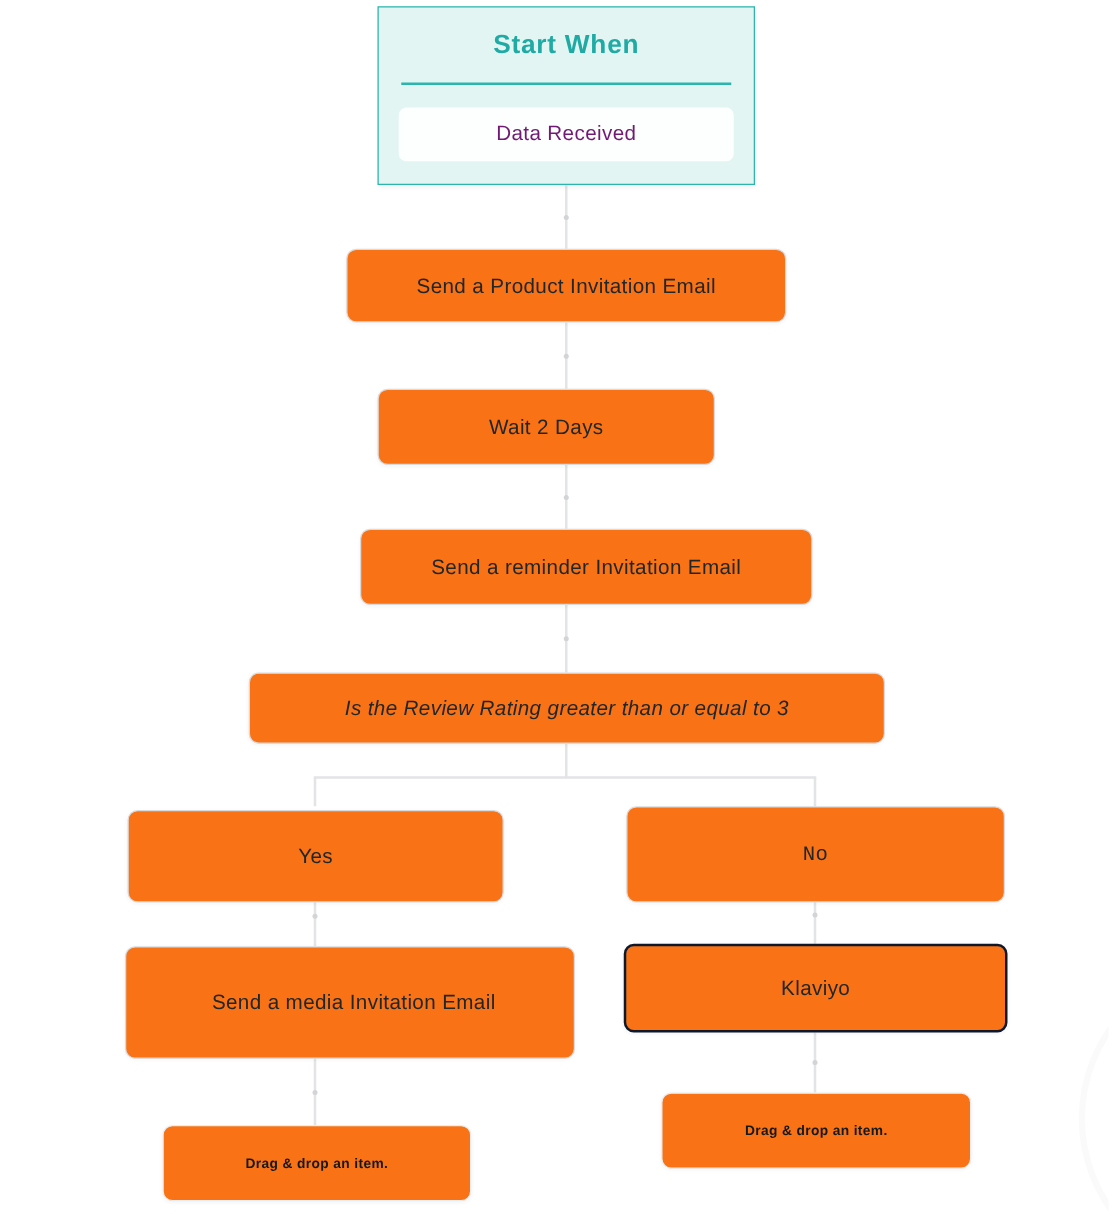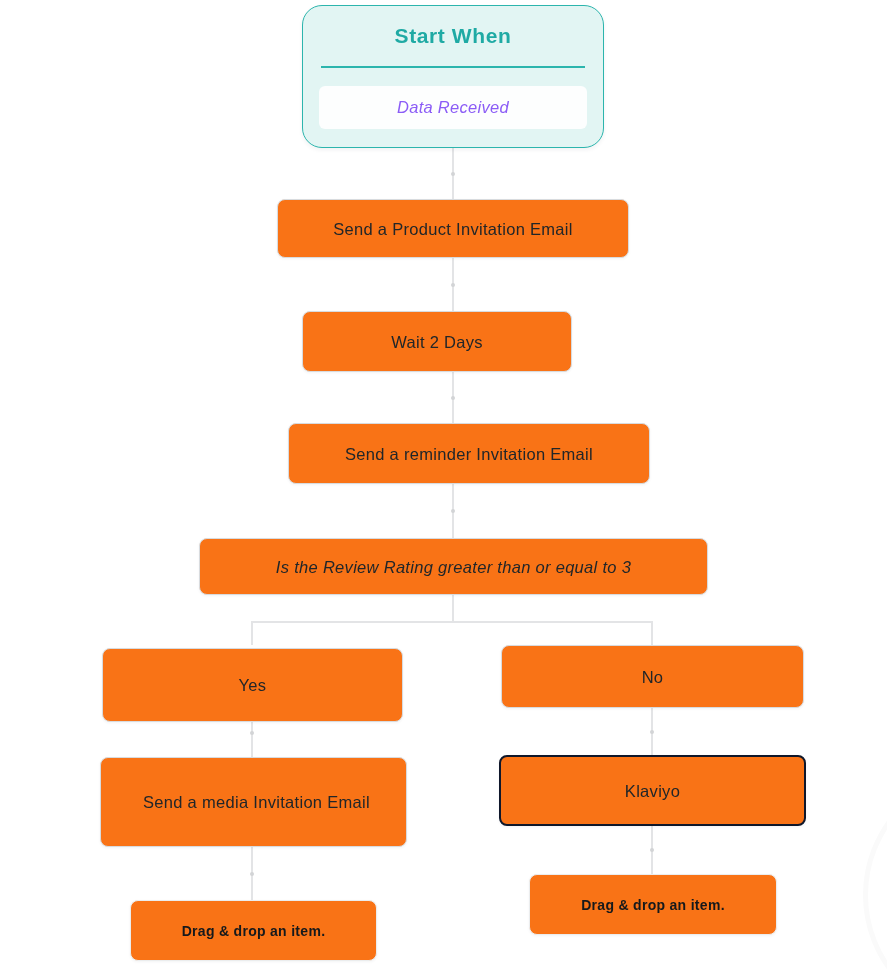--- a/index.html
+++ b/index.html
@@ -50,33 +50,33 @@
     font-size: 16.5px;
     letter-spacing: 0.3px;
     line-height: 26px;
     box-shadow: 0 1px 3px rgba(25, 39, 52, 0.05);
     cursor: pointer;
     padding: 0 14px;
   }
   .node.placeholder {
     border-color: #ebedee;
     font-weight: bold;
-    font-size: 14px;
+    font-size: 11px;
     color: #15191c;
   }
 
   
   .start-node {
     position: absolute;
     left: 302px; top: 5px;
     width: 302px; height: 143px;
     box-sizing: border-box;
     background: #e2f5f3;
     border: 1.5px solid #2cb5ad;
-    border-radius: 20px;
+    border-radius: 0;
     box-shadow: 0 2px 4px rgba(25, 39, 52, 0.06);
   }
   .start-title {
     height: 60px;
     display: flex;
     align-items: center;
     justify-content: center;
     color: #1faaa4;
     font-size: 21px;
     font-weight: bold;
@@ -88,35 +88,34 @@
     margin: 0 18px;
   }
   .trigger-chip {
     margin: 18px 16px 16px 16px;
     height: 43px;
     background: #fdfefe;
     border-radius: 6px;
     display: flex;
     align-items: center;
     justify-content: center;
-    color: #8b5cf6;
+    color: #701a75;
     font-size: 16.5px;
     letter-spacing: 0.3px;
     cursor: pointer;
-    font-style: italic;
   }
 
   
   .n-step1     { left: 277px; top: 199px; width: 352px; height: 59px; }
   .n-step2     { left: 302px; top: 311px; width: 270px; height: 61px; }
   .n-step3     { left: 288px; top: 423px; width: 362px; height: 61px; }
   .n-condition { left: 199px; top: 538px; width: 509px; height: 57px; font-style: italic; }
   .n-yes       { left: 102px; top: 648px; width: 301px; height: 74px; }
-  .n-no        { left: 501px; top: 645px; width: 303px; height: 63px; }
-  .n-media     { left: 100px; top: 757px; width: 307px; height: 90px; padding-left: 20px; }
+  .n-no        { left: 501px; top: 645px; width: 303px; height: 77px; font-family: Liberation Mono, monospace; }
+  .n-media     { left: 100px; top: 757px; width: 360px; height: 90px; padding-left: 20px; }
   .n-klaviyo   { left: 499px; top: 755px; width: 307px; height: 71px;
                  border: 2px solid #0f172a; }
   .n-yesdrop   { left: 130px; top: 900px; width: 247px; height: 61px; }
   .n-nodrop    { left: 529px; top: 874px; width: 248px; height: 61px; }
 
   
   .c1  { left: 452px; top: 148px; height: 51px; }
   .c2  { left: 452px; top: 258px; height: 53px; }
   .c3  { left: 452px; top: 372px; height: 51px; }
   .c4  { left: 452px; top: 484px; height: 54px; }

